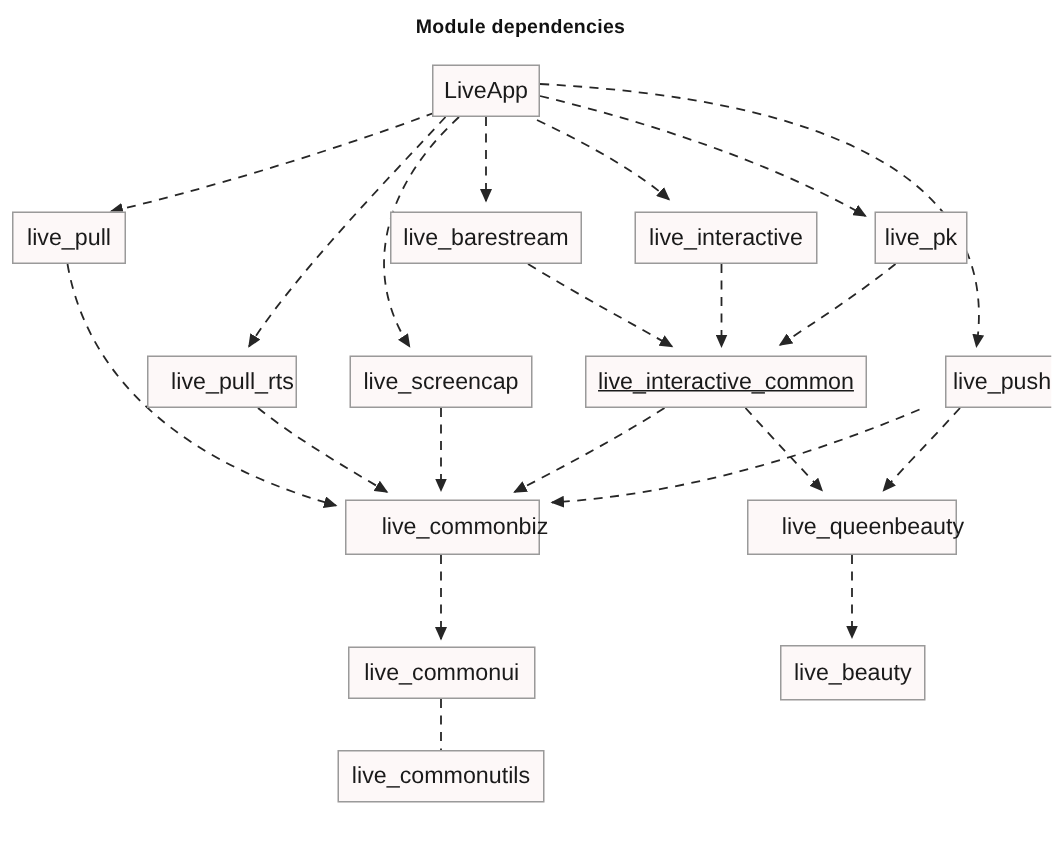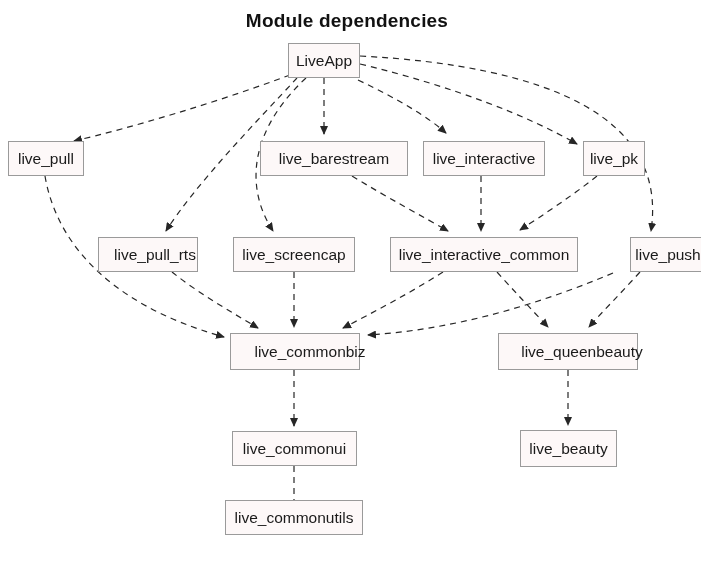--- a/index.html
+++ b/index.html
@@ -7,21 +7,21 @@
     position:relative;
     width:701px;height:568px;
     background:#ffffff;
     font-family:"Liberation Sans","DejaVu Sans",sans-serif;
     overflow:hidden;
   }
   .diagram-title{
     position:absolute;
     left:0;top:10px;width:694px;
     text-align:center;
-    font-size:19px;
+    font-size:13px;
     font-weight:bold;
     color:#111111;
     letter-spacing:0.2px;
   }
   #edge-layer{
     position:absolute;left:0;top:0;width:701px;height:568px;
   }
   .node{
     position:absolute;
     box-sizing:border-box;
@@ -68,36 +68,36 @@
         <path d="M568,370 L 568,425" fill="none" stroke="#262626" stroke-width="1.2" stroke-dasharray="6,5" marker-end="url(#arrow)"></path>
       </g>
   </svg>
   <div id="node-layer">
       <div class="node" style="left: 288px; top: 43px; width: 72px; height: 35px;">
         <span>LiveApp</span>
       </div>
       <div class="node" style="left: 8px; top: 141px; width: 76px; height: 35px;">
         <span>live_pull</span>
       </div>
-      <div class="node" style="left: 260px; top: 141px; width: 148px; height: 35px; align-items: center;">
+      <div class="node" style="left: 260px; top: 141px; width: 128px; height: 35px; align-items: center;">
         <span>live_barestream</span>
       </div>
       <div class="node" style="left: 423px; top: 141px; width: 122px; height: 35px;">
         <span>live_interactive</span>
       </div>
       <div class="node" style="left: 583px; top: 141px; width: 62px; height: 35px;">
         <span>live_pk</span>
       </div>
       <div class="node" style="left: 98px; top: 237px; width: 100px; height: 35px; padding-left: 14px;">
         <span>live_pull_rts</span>
       </div>
       <div class="node" style="left: 233px; top: 237px; width: 122px; height: 35px;">
         <span>live_screencap</span>
       </div>
-      <div class="node" style="left: 390px; top: 237px; width: 188px; height: 35px;">
+      <div class="node" style="left: 390px; top: 237px; width: 188px; height: 35px; text-decoration: underline;">
         <span>live_interactive_common</span>
       </div>
       <div class="node" style="left: 630px; top: 237px; width: 76px; height: 35px;">
         <span>live_push</span>
       </div>
       <div class="node" style="left: 230px; top: 333px; width: 130px; height: 37px; padding-left: 30px;">
         <span>live_commonbiz</span>
       </div>
       <div class="node" style="left: 498px; top: 333px; width: 140px; height: 37px; padding-left: 28px;">
         <span>live_queenbeauty</span>

